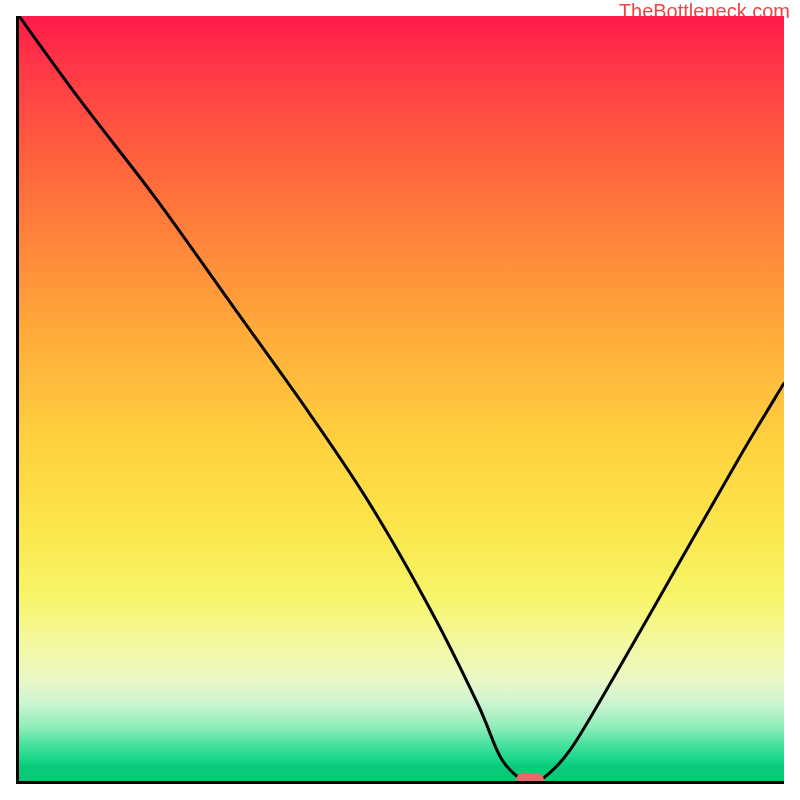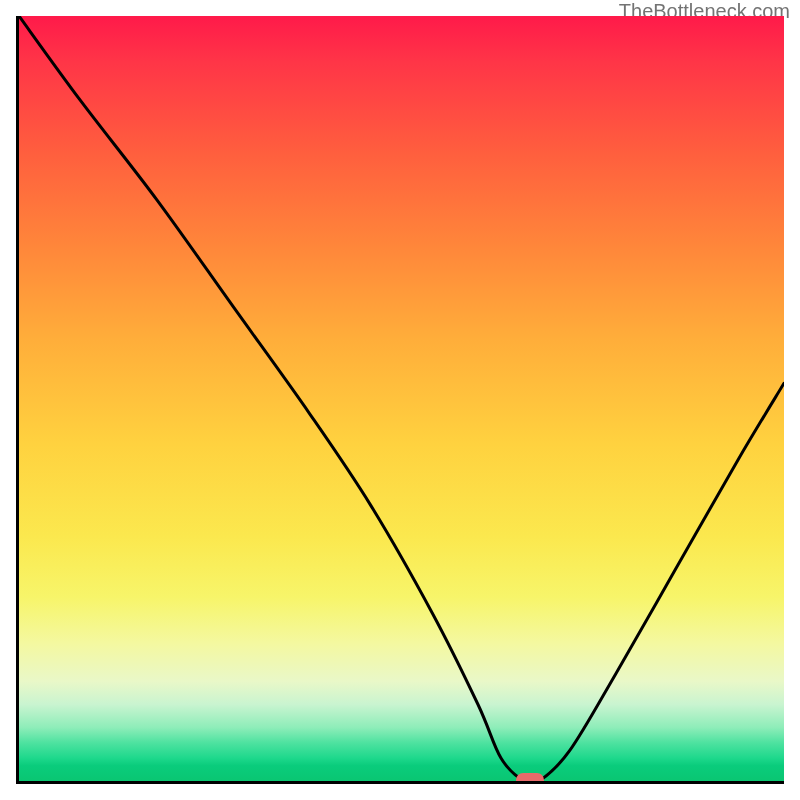--- a/index.html
+++ b/index.html
@@ -43,21 +43,21 @@
     width: 28px;
     height: 14px;
     border-radius: 7px;
     background: #e96a6a;
   }
   .attribution {
     position: absolute;
     top: 0;
     right: 10px;
     font-size: 20px;
-    color: #737373;
+    color: #ef4444;
     font-weight: 500;
   }
 </style>
 </head>
 <body>
 
 <div class="attribution">TheBottleneck.com</div>
 
 <div class="plot-area">
   <div class="gradient"></div>

